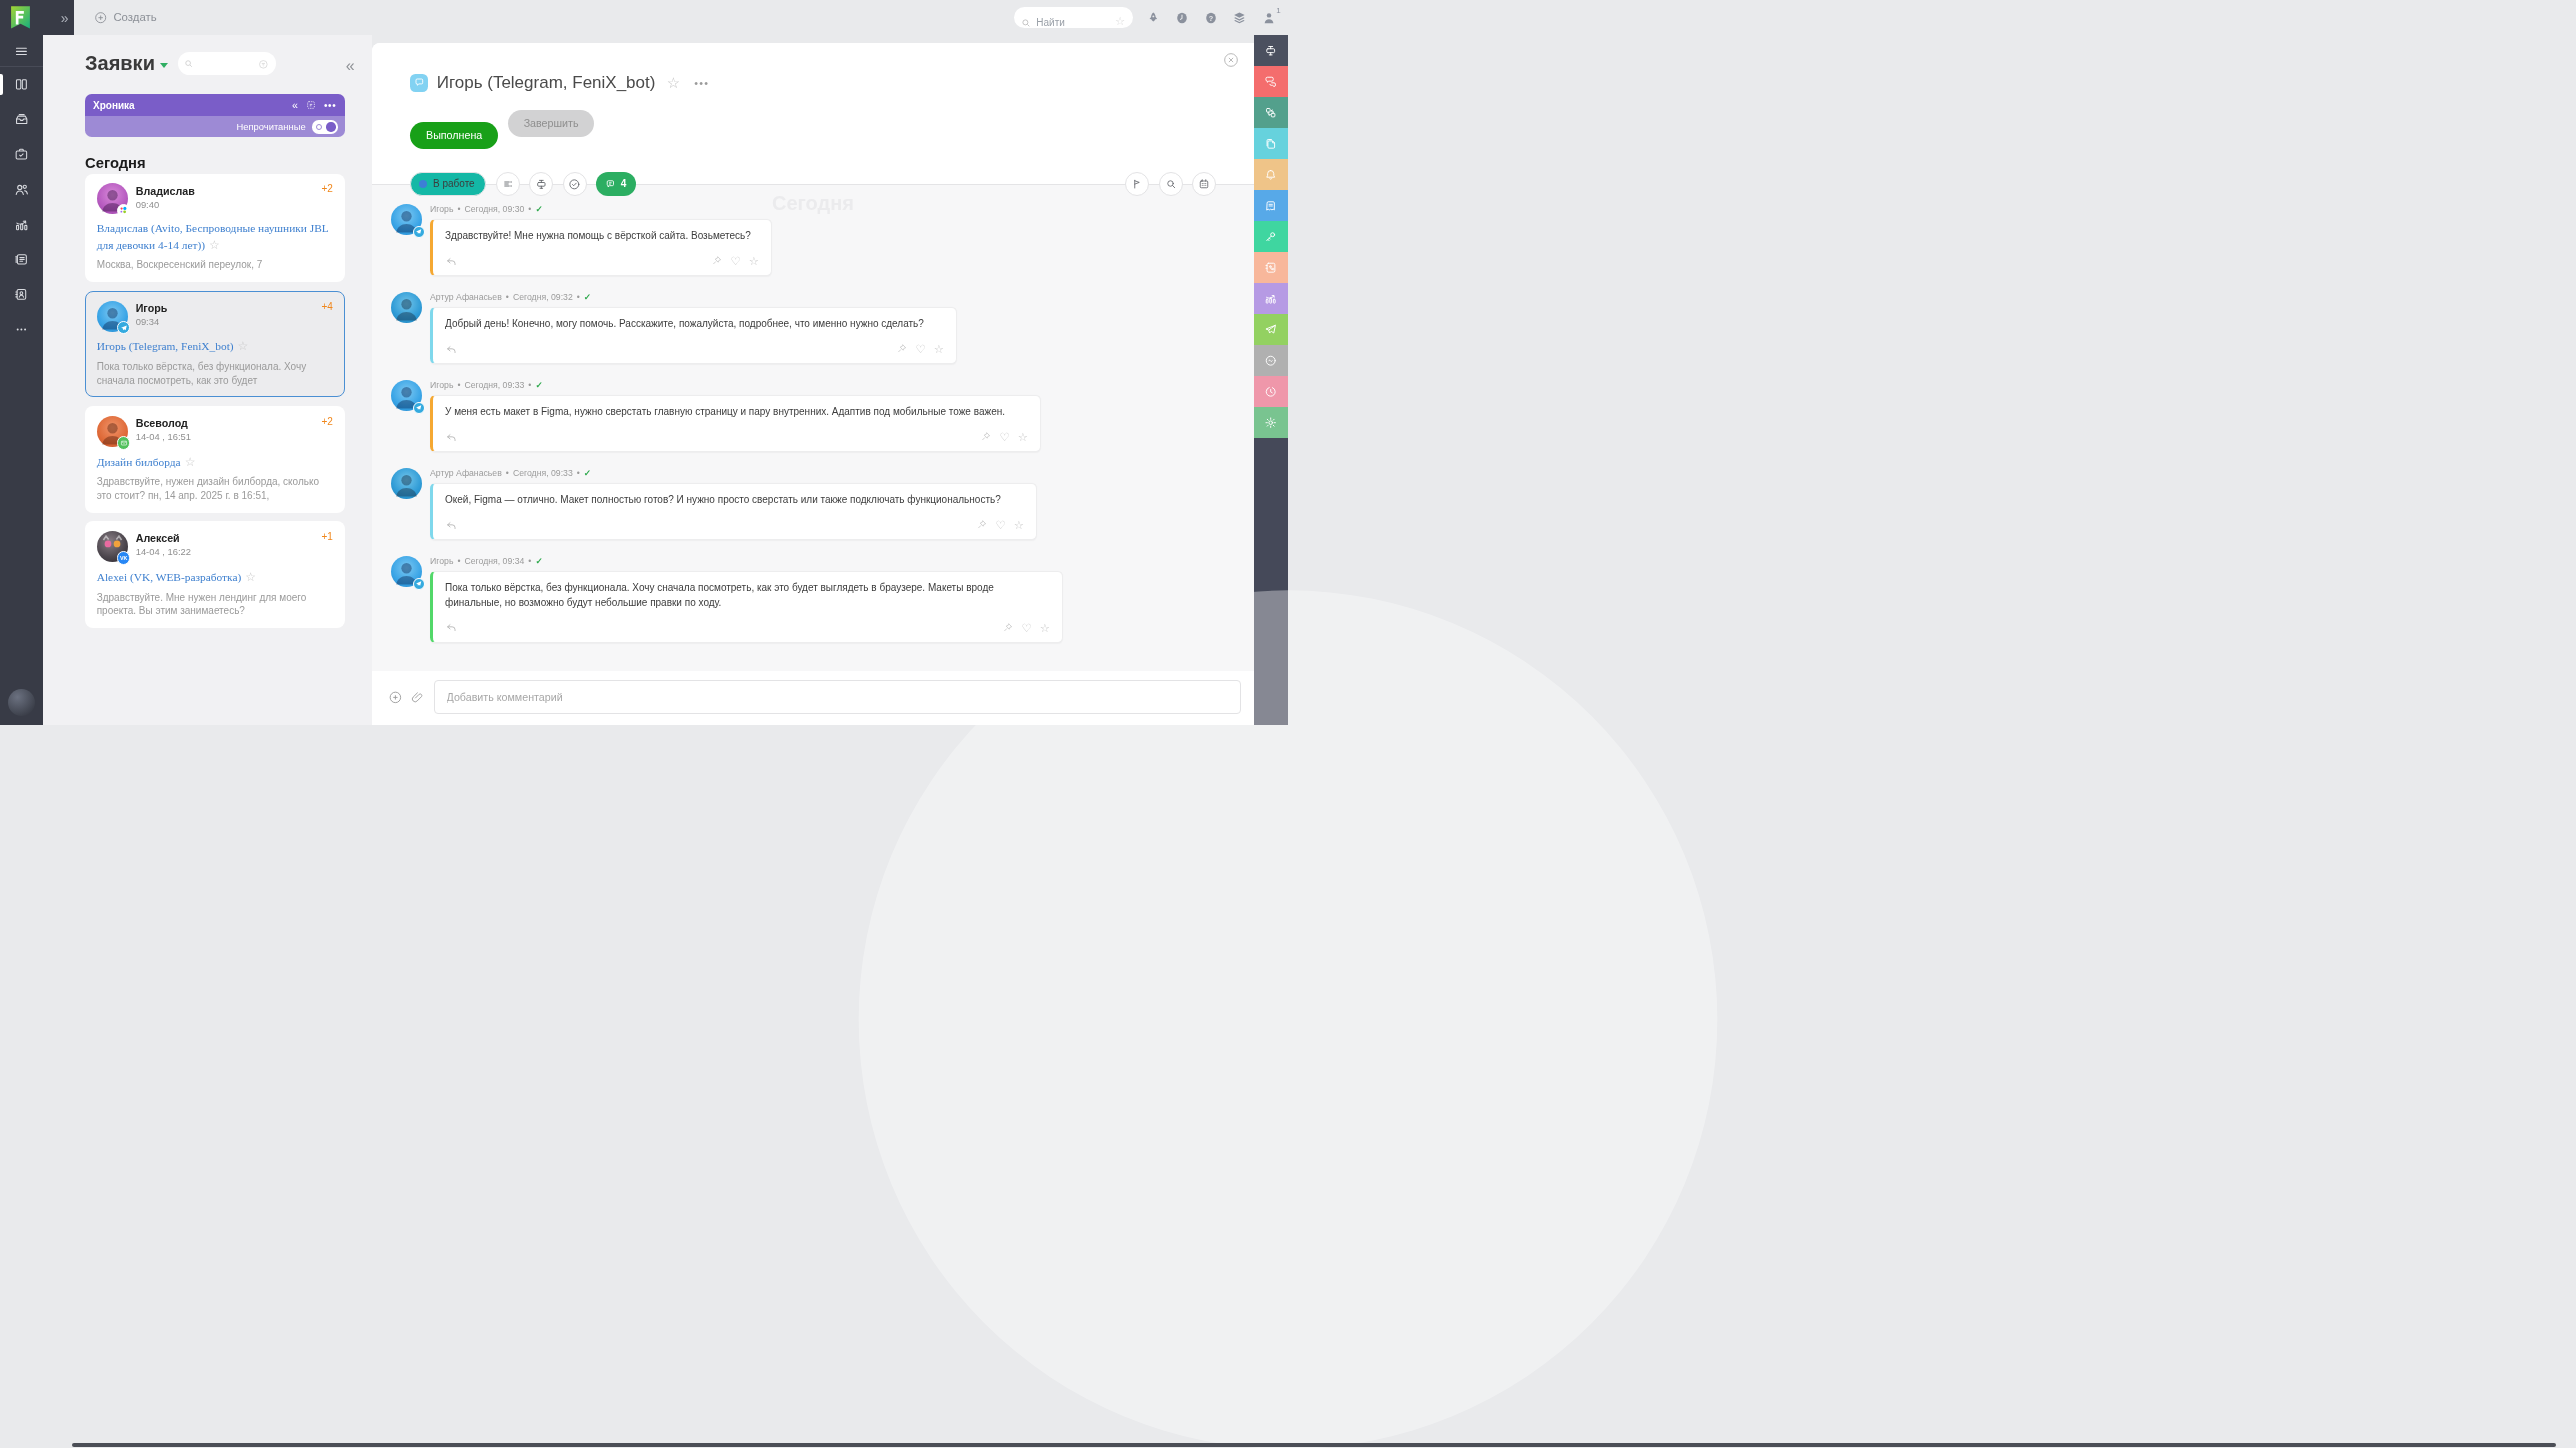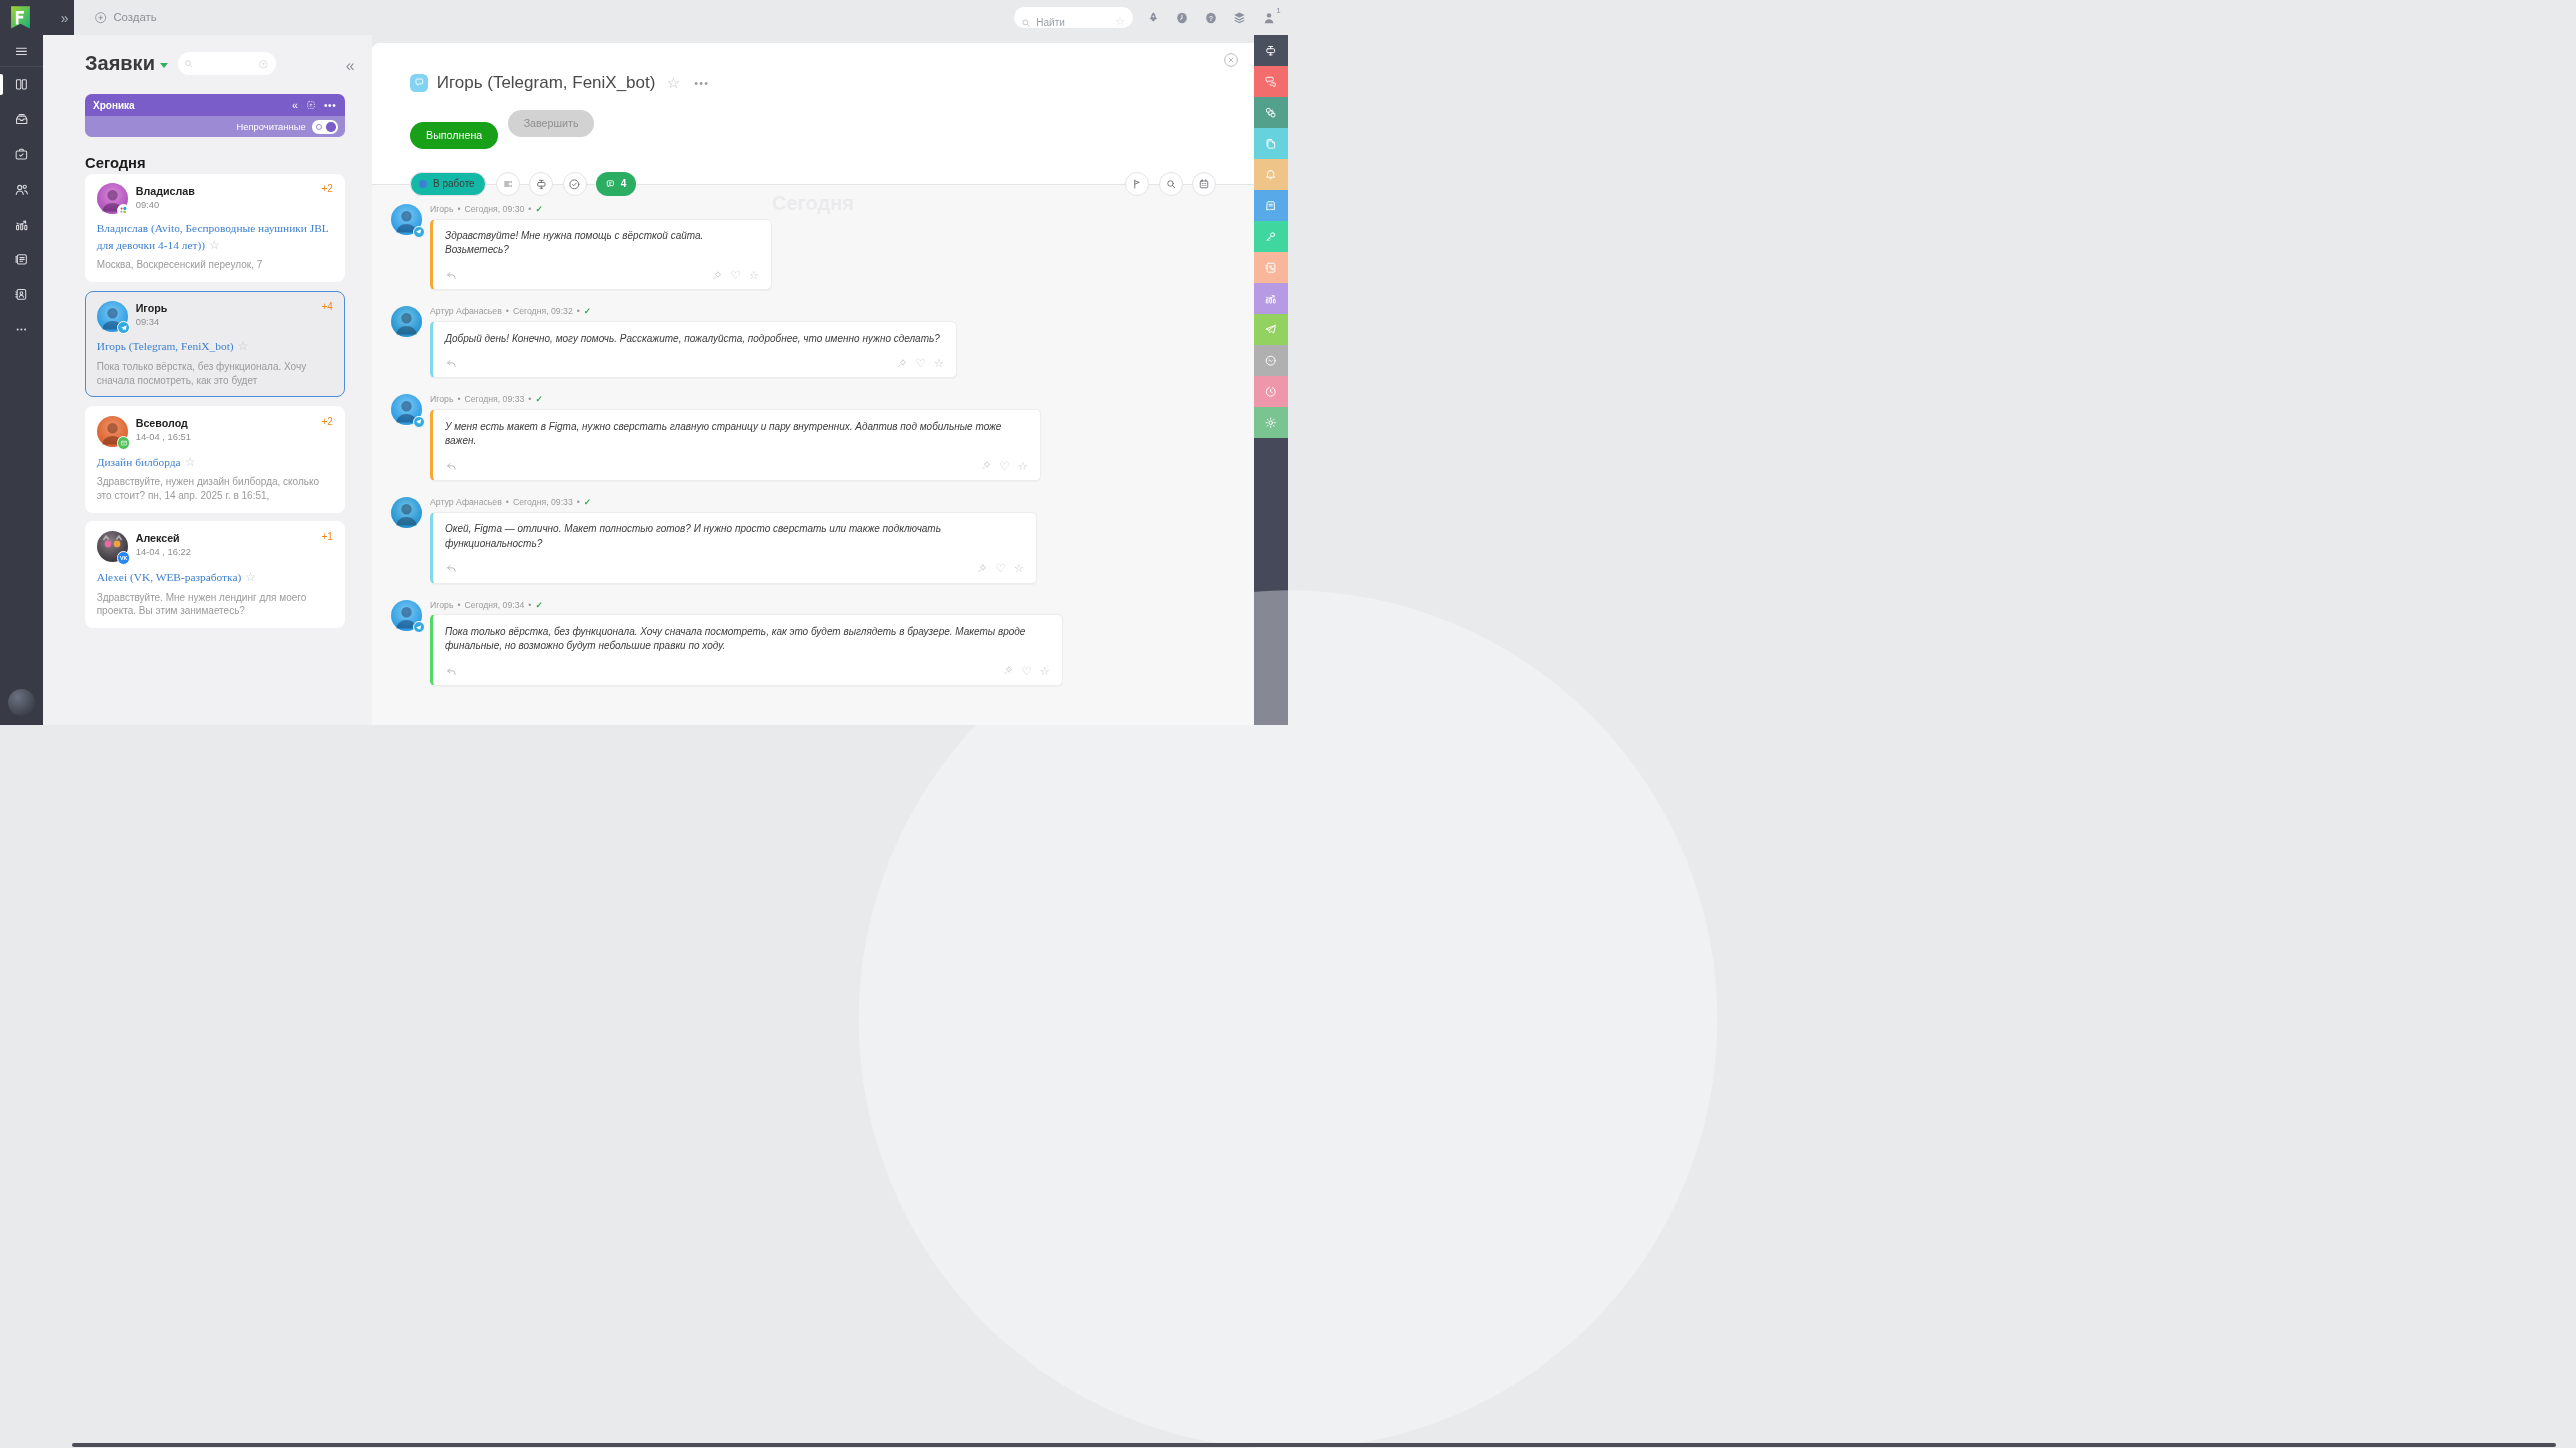--- a/index.html
+++ b/index.html
@@ -105,21 +105,21 @@
   .chat-body { flex:1; background:#f7f7f8; border-top:0.7px solid #e4e4e6; position:relative; overflow:hidden; padding:19px 0 0 19px; }
   .date-sep { position:absolute; top:6.7px; left:0; right:0; text-align:center; font-size:20px; font-weight:bold; color:#ebebed; pointer-events:none; }
   .message { display:flex; gap:8px; margin-bottom:16px; position:relative; }
   .msg-av { width:31px; height:31px; border-radius:50%; position:relative; flex:0 0 auto; }
   .msg-head { font-size:8.7px; color:#9b9b9b; display:flex; align-items:center; gap:4px; }
   .msg-head .check { color:#2ba84a; font-weight:bold; font-size:8.7px; }
   .bubble { margin-top:4.7px; background:#fff; border:0.7px solid #ededee; border-radius:5.4px; box-shadow:0 0.7px 1.3px rgba(0,0,0,.04); padding:9.4px 12px 5.4px; max-width:100%; }
   .bubble.b-orange { border-left:3.4px solid #f5a832; }
   .bubble.b-cyan   { border-left:3.4px solid #7fd8ec; }
   .bubble.b-green  { border-left:3.4px solid #52d869; }
-  .bubble-text { font-size:10px; color:#3c3c3c; line-height:1.45;font-style:italic; }
+  .bubble-text { font-size:10px; color:#3c3c3c; line-height:1.45; }
   .bubble-foot { display:flex; align-items:center; margin-top:8.7px; height:17.4px; color:#c5c5c5; }
   .bf-right { margin-left:auto; display:flex; align-items:center; gap:8px; }
   .bf-right span { font-size:11.4px; cursor:pointer; }
   .reply-ic { color:#b5b5b5; cursor:pointer; }
 
   .composer { background:#fff; display:flex; align-items:center; gap:8.7px; padding:9.4px 13.4px 10.7px 16px; }
   .composer .cic { color:#9b9b9b; cursor:pointer; flex:0 0 auto; }
   .composer input { flex:1; height:34px; border:0.7px solid #e3e3e5; border-radius:4px; padding:0 12px; font-size:10.7px; font-family:inherit; color:#333; outline:none; }
   .composer input::placeholder { color:#a7a7a7; }
 
@@ -725,20 +725,34 @@
                     </span>
                   <span>♡</span>
                   <span>☆</span>
                 </span>
               </div>
             </div>
           </div>
         </div>
       </div>
 
+      <div class="composer">
+        <span class="cic">
+          <svg width="14.8" height="14.8" viewBox="0 0 24 24" fill="none" stroke="currentColor" stroke-width="1.5">
+              <circle cx="12" cy="12" r="8.5"></circle>
+              <path d="M12 8.5v7M8.5 12h7"></path>
+            </svg>
+        </span>
+        <span class="cic">
+          <svg width="13.4" height="13.4" viewBox="0 0 24 24" fill="none" stroke="currentColor" stroke-width="1.6" stroke-linecap="round">
+              <path d="M8 12.5l6.6-6.6a3 3 0 014.2 4.2l-7.8 7.8a5 5 0 01-7.1-7.1L11.5 3.3"></path>
+            </svg>
+        </span>
+        <input placeholder="Добавить комментарий" style="">
+      </div>
     </div>
   </div>
 
   <div class="rightbar">
     <div class="tile t1">
       <svg width="13.4" height="13.4" viewBox="0 0 24 24" fill="none" stroke="#fff" stroke-width="1.7" stroke-linecap="round">
           <rect x="5" y="8.5" width="14" height="7" rx="2"></rect>
           <path d="M12 4.5v4M12 15.5v4M8.5 4.5h7M9.5 19.5h5"></path>
         </svg>
     </div>

